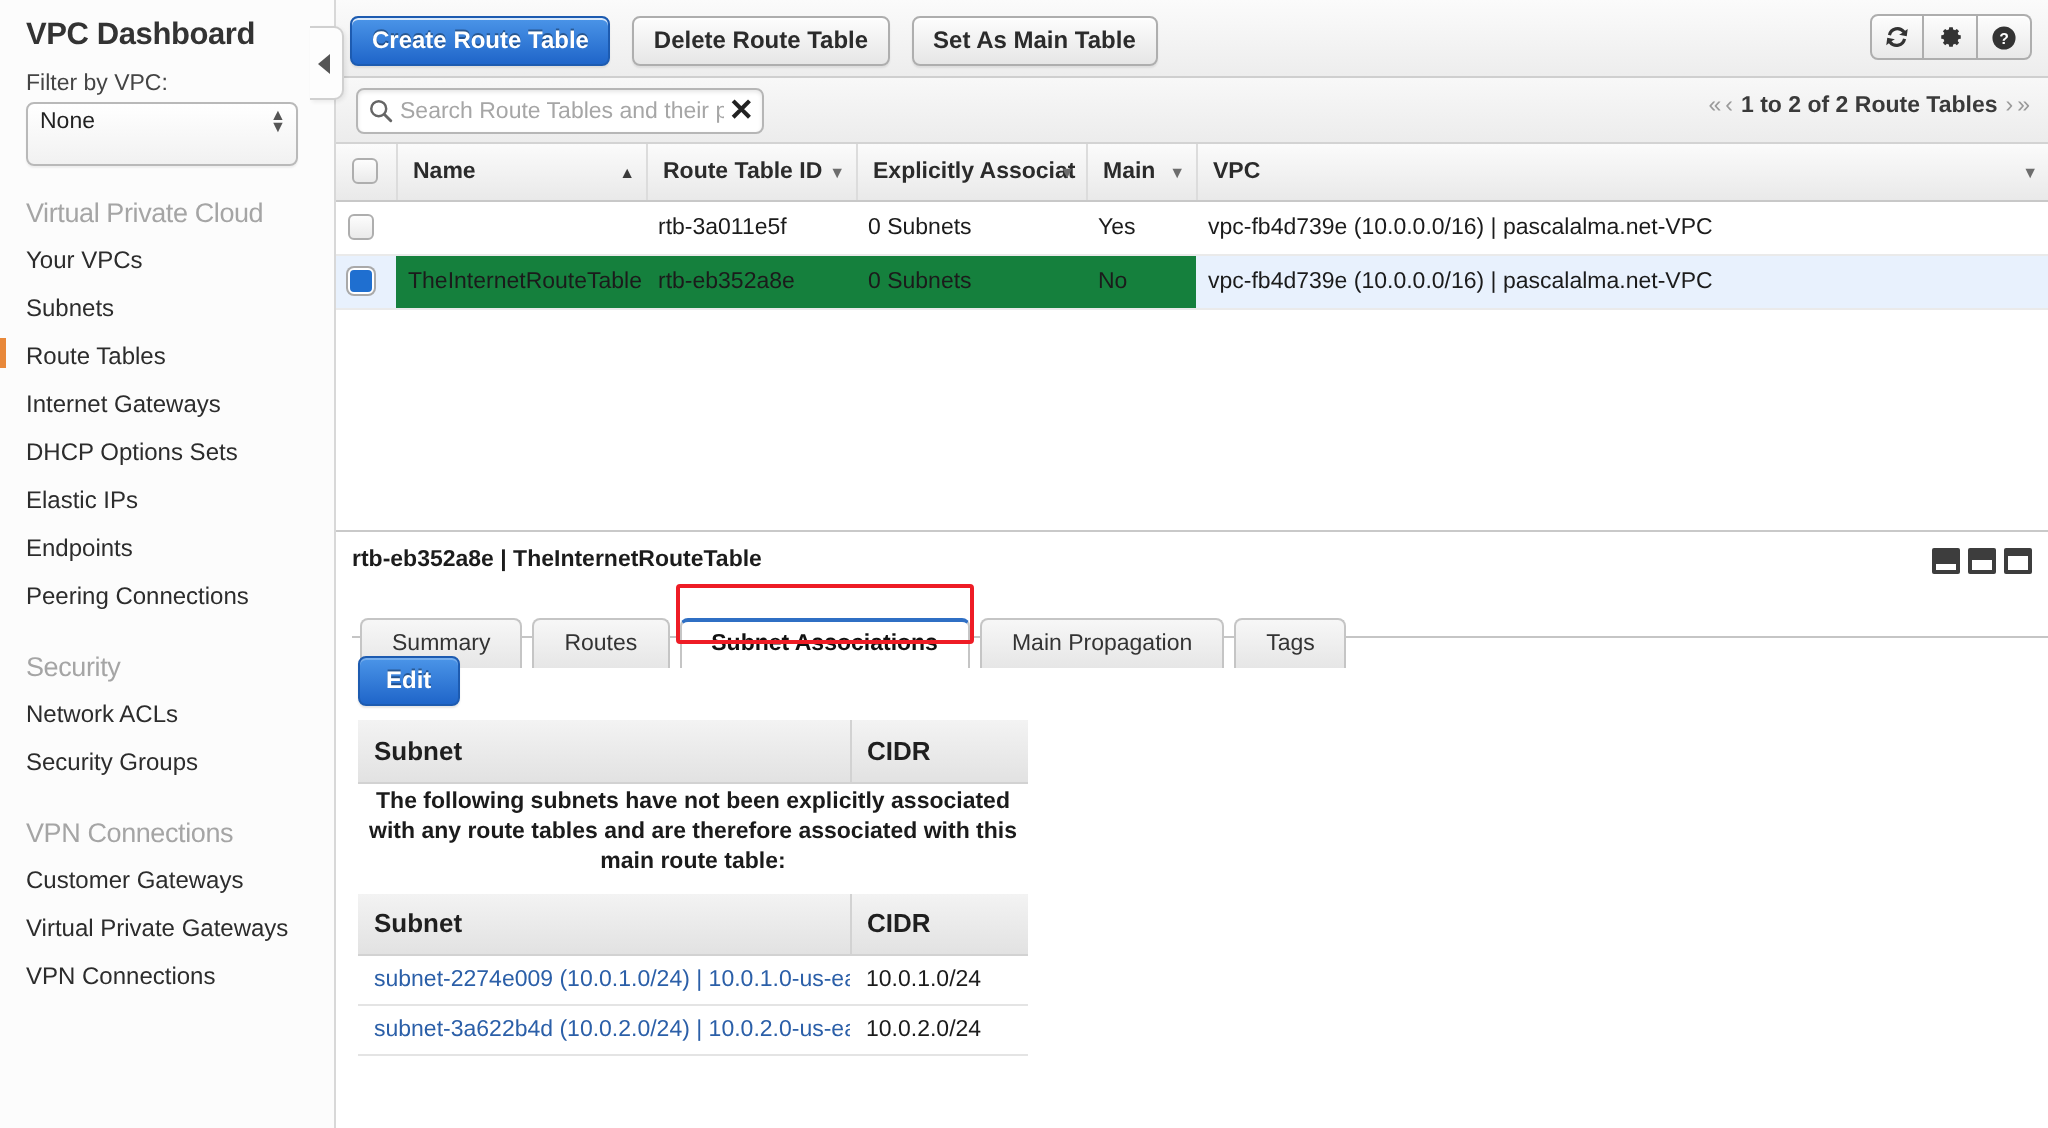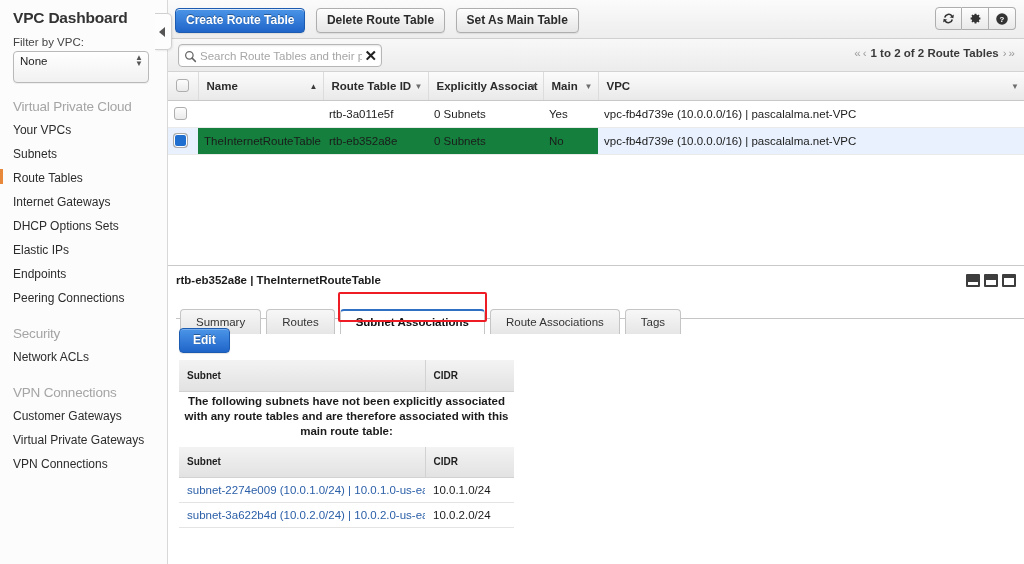--- a/index.html
+++ b/index.html
@@ -230,21 +230,21 @@
     font-size: 12px; font-weight: bold; color: #fff;
     background: linear-gradient(#4b95e8,#1f65c9);
     border: 1px solid #1d5bb0; border-radius: 4px;
     padding: 4px 13px 5px; line-height: 14px;
     text-shadow: 0 -1px 0 rgba(0,0,0,.35);
     box-shadow: 0 1px 1px rgba(0,0,0,.10), inset 0 1px 0 rgba(255,255,255,.25);
     cursor: default;
   }
   .sub-table { width: 335px; border-collapse: collapse; table-layout: fixed; margin-left: 3px; }
   .sub-table th {
-    height: 31px; font-size: 10px; font-weight: bold; color: #1f1f1f;
+    height: 31px; font-size: 13px; font-weight: bold; color: #1f1f1f;
     text-align: left; padding: 0 8px;
     background: linear-gradient(#f3f3f3,#e2e2e2);
     border-right: 1px solid #d2d2d2;
     border-bottom: 1px solid #d2d2d2;
     margin-left: 28px;
   }
   .sub-table th:last-child { border-right: none; }
   .sub-table td {
     height: 25px; font-size: 11.5px; color: #1b1b1b;
     padding: 0 8px; border-bottom: 1px solid #e4e4e4;
@@ -286,20 +286,21 @@
         <div class="nav-item"><span>Your VPCs</span></div>
         <div class="nav-item"><span>Subnets</span></div>
         <div class="nav-item active"><span>Route Tables</span></div>
         <div class="nav-item"><span>Internet Gateways</span></div>
         <div class="nav-item"><span>DHCP Options Sets</span></div>
         <div class="nav-item"><span>Elastic IPs</span></div>
         <div class="nav-item"><span>Endpoints</span></div>
         <div class="nav-item"><span>Peering Connections</span></div>
         <div class="nav-group">Security</div>
         <div class="nav-item"><span>Network ACLs</span></div>
+        <div class="nav-item"><span>Security Groups</span></div>
         <div class="nav-group">VPN Connections</div>
         <div class="nav-item"><span>Customer Gateways</span></div>
         <div class="nav-item"><span>Virtual Private Gateways</span></div>
         <div class="nav-item"><span>VPN Connections</span></div>
       </div>
   </div>
 
   <div id="collapse-tab">
     <span class="tri"></span>
   </div>
@@ -397,21 +398,21 @@
             </span>
           <span class="panel-btn p2">
               <i></i>
             </span>
           <span class="panel-btn p3">
               <i></i>
             </span>
         </div>
       </div>
 
-      <div id="tabs"><div class="tab"><span>Summary</span></div><div class="tab"><span>Routes</span></div><div class="tab active"><span>Subnet Associations</span></div><div class="tab"><span>Route Associations</span></div><div class="tab"><span>Tags</span></div><div class="redbox" style="left: 162px; top: -2px; width: 149px; height: 30px;"></div></div>
+      <div id="tabs"><div class="tab"><span>Summary</span></div><div class="tab"><span>Routes</span></div><div class="tab active"><span>Subnet Associations</span></div><div class="tab"><span>Main Propagation</span></div><div class="tab"><span>Tags</span></div><div class="redbox" style="left: 162px; top: -2px; width: 149px; height: 30px;"></div></div>
 
       <div id="tab-content">
         <span id="edit-btn">Edit</span>
 
         <table class="sub-table">
           <colgroup>
               <col style="width:246px">
               <col style="width:89px">
             </colgroup>
           <thead>

